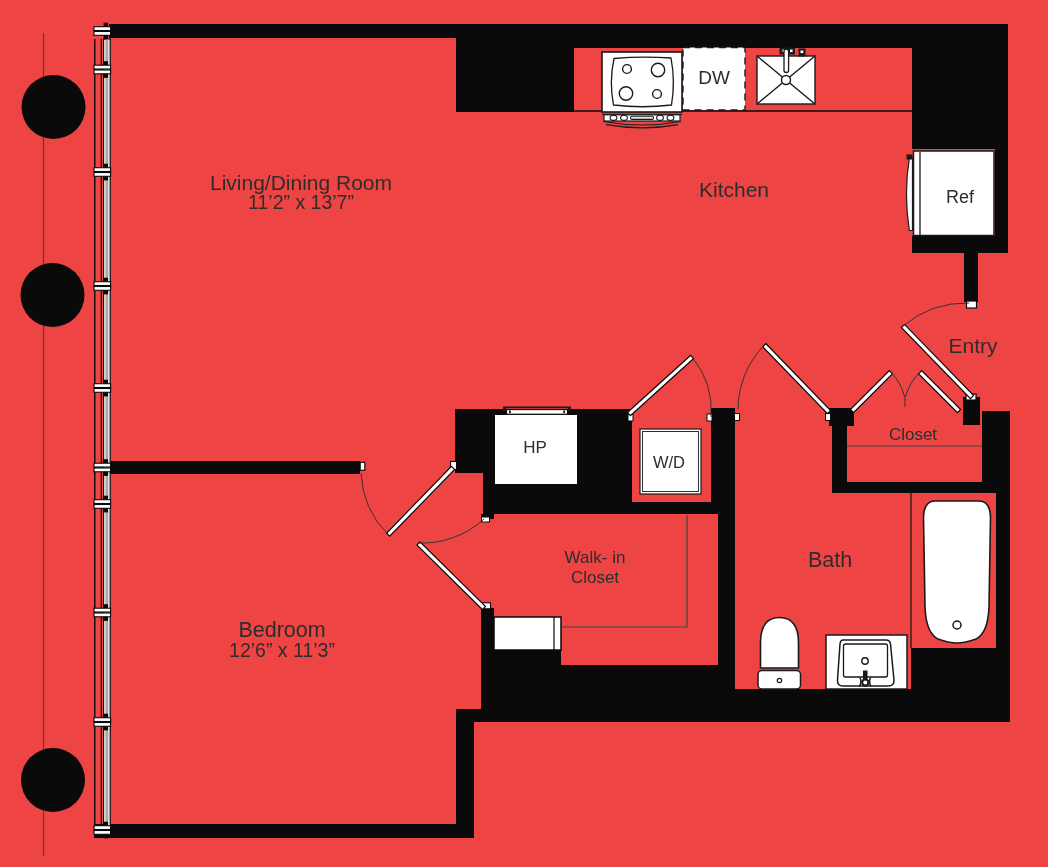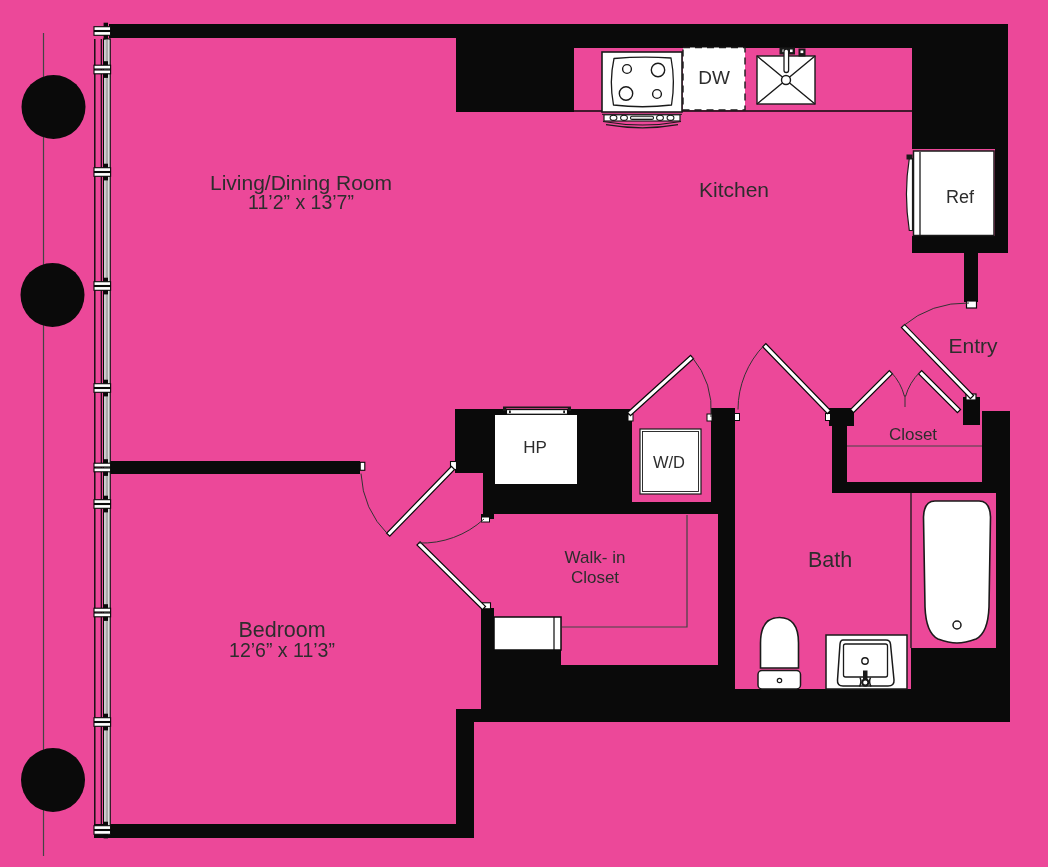--- a/index.html
+++ b/index.html
@@ -1,16 +1,16 @@
 <!DOCTYPE html>
 <html><head>
 <meta charset="utf-8">
 <style>
   html,body{margin:0;padding:0;background:#ffffff;}
-  .page{position:relative;width:1048px;height:867px;background:#ec4899;overflow:hidden;}
+  .page{position:relative;width:1048px;height:867px;background:#ef4444;overflow:hidden;}
   svg{position:absolute;left:0;top:0;}
   text{font-family:"Liberation Sans", sans-serif; fill:#2d2d2d; -webkit-text-stroke:0.25px #2d2d2d;}
 </style>
 </head>
 <body>
 <div class="page">
 <svg width="1048" height="867" viewBox="0 0 1048 867">
 
 <line x1="43.5" y1="33" x2="43.5" y2="856" stroke="#444" stroke-width="1.2"></line>
 

